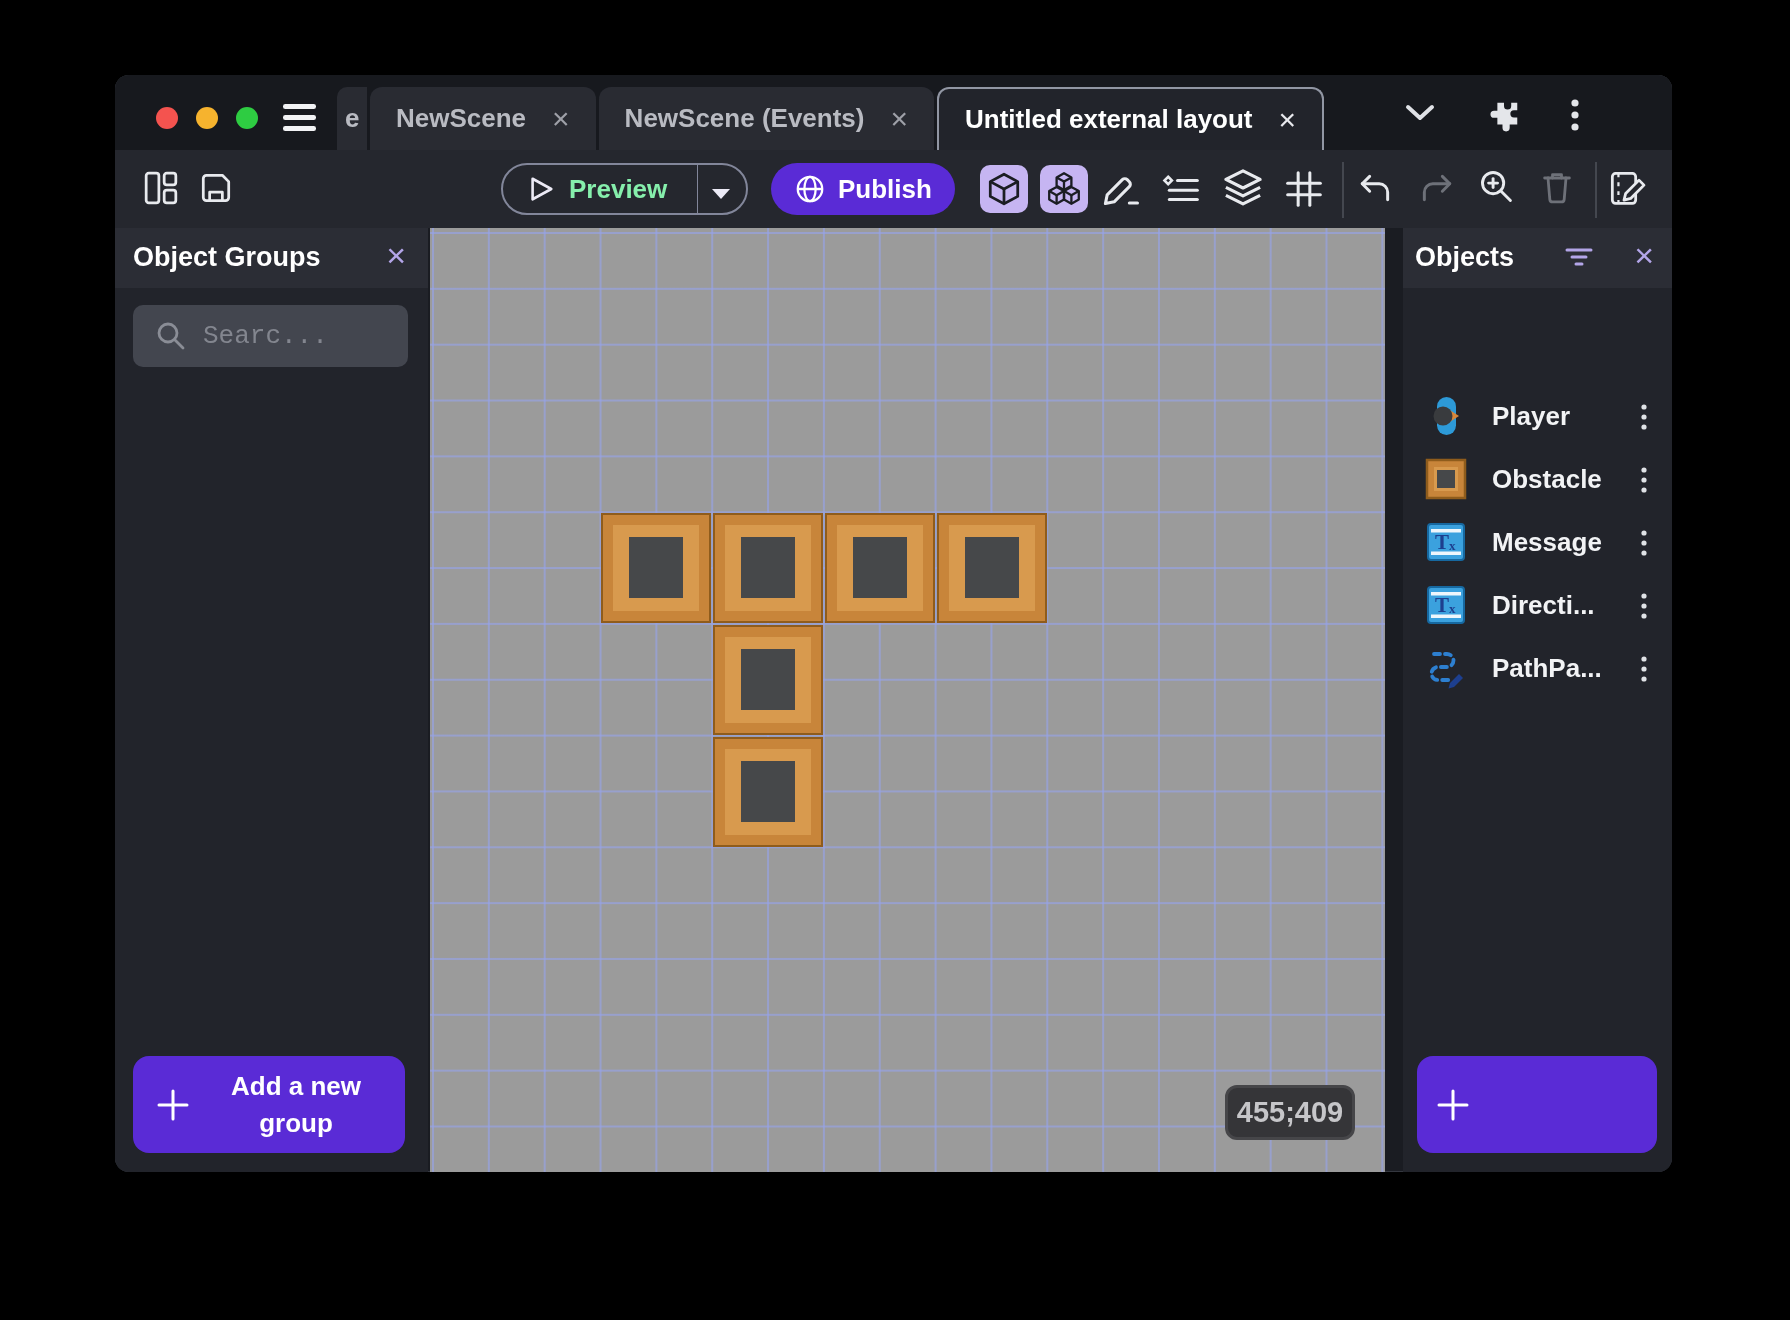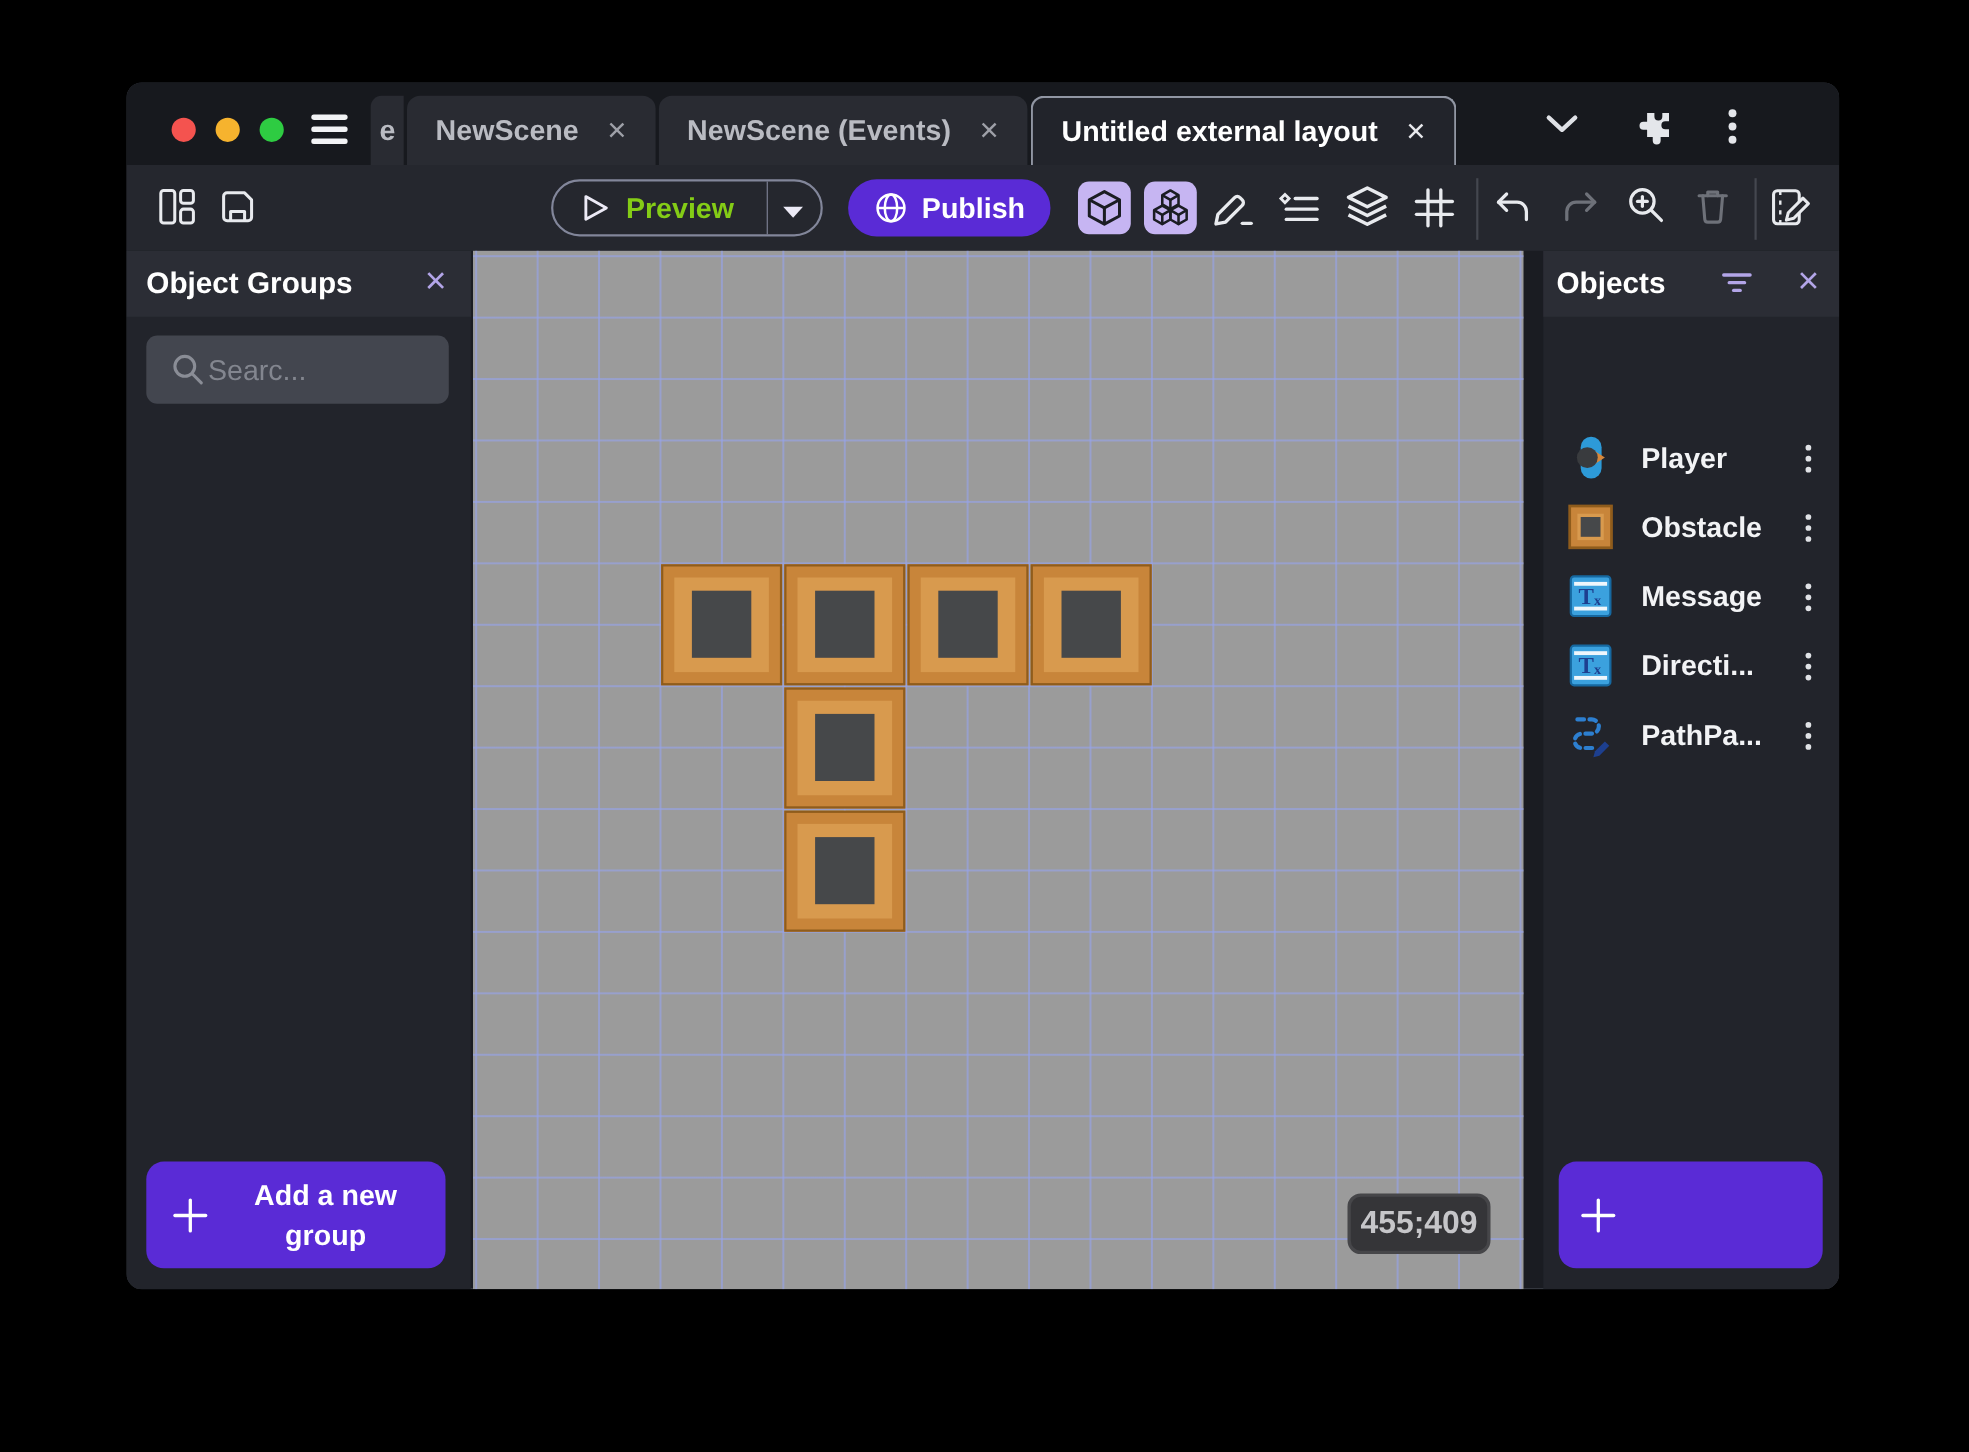--- a/index.html
+++ b/index.html
@@ -23,41 +23,41 @@
   .tab.partial{width:30px;padding:0 8px;overflow:hidden;border-radius:10px 0 0 0;}
   .tab.active{background:#22242b;color:#ffffff;border:2px solid #9196a3;border-bottom:none;}
   .tab .close-x{margin-left:26px;font-size:30px;line-height:1;color:#9ea0a8;font-weight:400;}
   .tab.active .close-x{color:#e9eaee;}
   .tb-icons{position:absolute;top:0;height:75px;right:0;width:300px;}
   .tb-icon{position:absolute;top:24px;cursor:pointer;}
   
   .toolbar{position:absolute;left:0;top:75px;width:100%;height:78px;background:#25272e;}
   .ticon{position:absolute;top:20px;cursor:pointer;}
   .btn-preview{position:absolute;left:386px;top:13px;width:247px;height:52px;border:2px solid #82869a;
-       border-radius:26px;display:flex;align-items:center;box-sizing:border-box;color:#84cc16;cursor:pointer;}
+       border-radius:26px;display:flex;align-items:center;box-sizing:border-box;color:#86efac;cursor:pointer;}
   .btn-preview .lbl{font-size:26px;font-weight:700;margin-left:14px;}
   .btn-preview .sep{position:absolute;right:48px;top:0;bottom:0;width:1.5px;background:#82869a;}
   .btn-preview .caret{position:absolute;right:15px;top:21px;}
   .btn-publish{position:absolute;left:656px;top:13px;width:184px;height:52px;border-radius:26px;
        background:var(--accent);display:flex;align-items:center;color:#fff;cursor:pointer;}
   .btn-publish .lbl{font-size:26px;font-weight:700;margin-left:12px;}
   .toggle{position:absolute;top:15px;width:48px;height:48px;border-radius:10px;background:var(--lavender);
        display:flex;align-items:center;justify-content:center;cursor:pointer;}
   .vsep{position:absolute;top:12px;width:2px;height:56px;background:#44474f;}
   
   .main{position:absolute;left:0;top:153px;width:100%;bottom:0;}
   .panel{position:absolute;top:0;bottom:0;background:#22242b;}
   .panel-left{left:0;width:313px;}
   .panel-right{left:1288px;width:269px;}
   .panel-header{position:absolute;left:0;top:0;width:100%;height:60px;background:#2b2d35;}
   .panel-title{position:absolute;top:14px;font-size:27px;font-weight:700;color:#ffffff;}
   .searchbox{position:absolute;top:77px;height:62px;background:#43464f;border-radius:10px;
        display:flex;align-items:center;}
   .searchbox input{background:transparent;border:none;outline:none;color:#cfd1d8;font-size:26px;
-       font-family:Liberation Sans, sans-serif;width:60%;}
+       font-family:Liberation Mono, monospace;width:60%;margin-left:14px;}
   .searchbox input::placeholder{color:#83868f;}
   .add-btn{position:absolute;height:97px;border-radius:16px;background:var(--accent);display:flex;
        align-items:center;cursor:pointer;color:#fff;}
   .add-btn .txt{width:170px;text-align:center;font-size:26px;font-weight:700;line-height:37px;margin-left:20px;}
   .obj-list{position:absolute;left:0;top:163px;width:100%;}
   .obj-row{position:relative;height:50px;margin:0 0 13px 0;display:flex;align-items:center;cursor:pointer;}
   .obj-icon{width:42px;height:42px;margin-left:22px;flex:0 0 42px;}
   .obj-label{margin-left:25px;font-size:26px;font-weight:600;color:#f2f3f5;white-space:nowrap;}
   .obj-kebab{position:absolute;right:24px;top:12px;cursor:pointer;}
   

